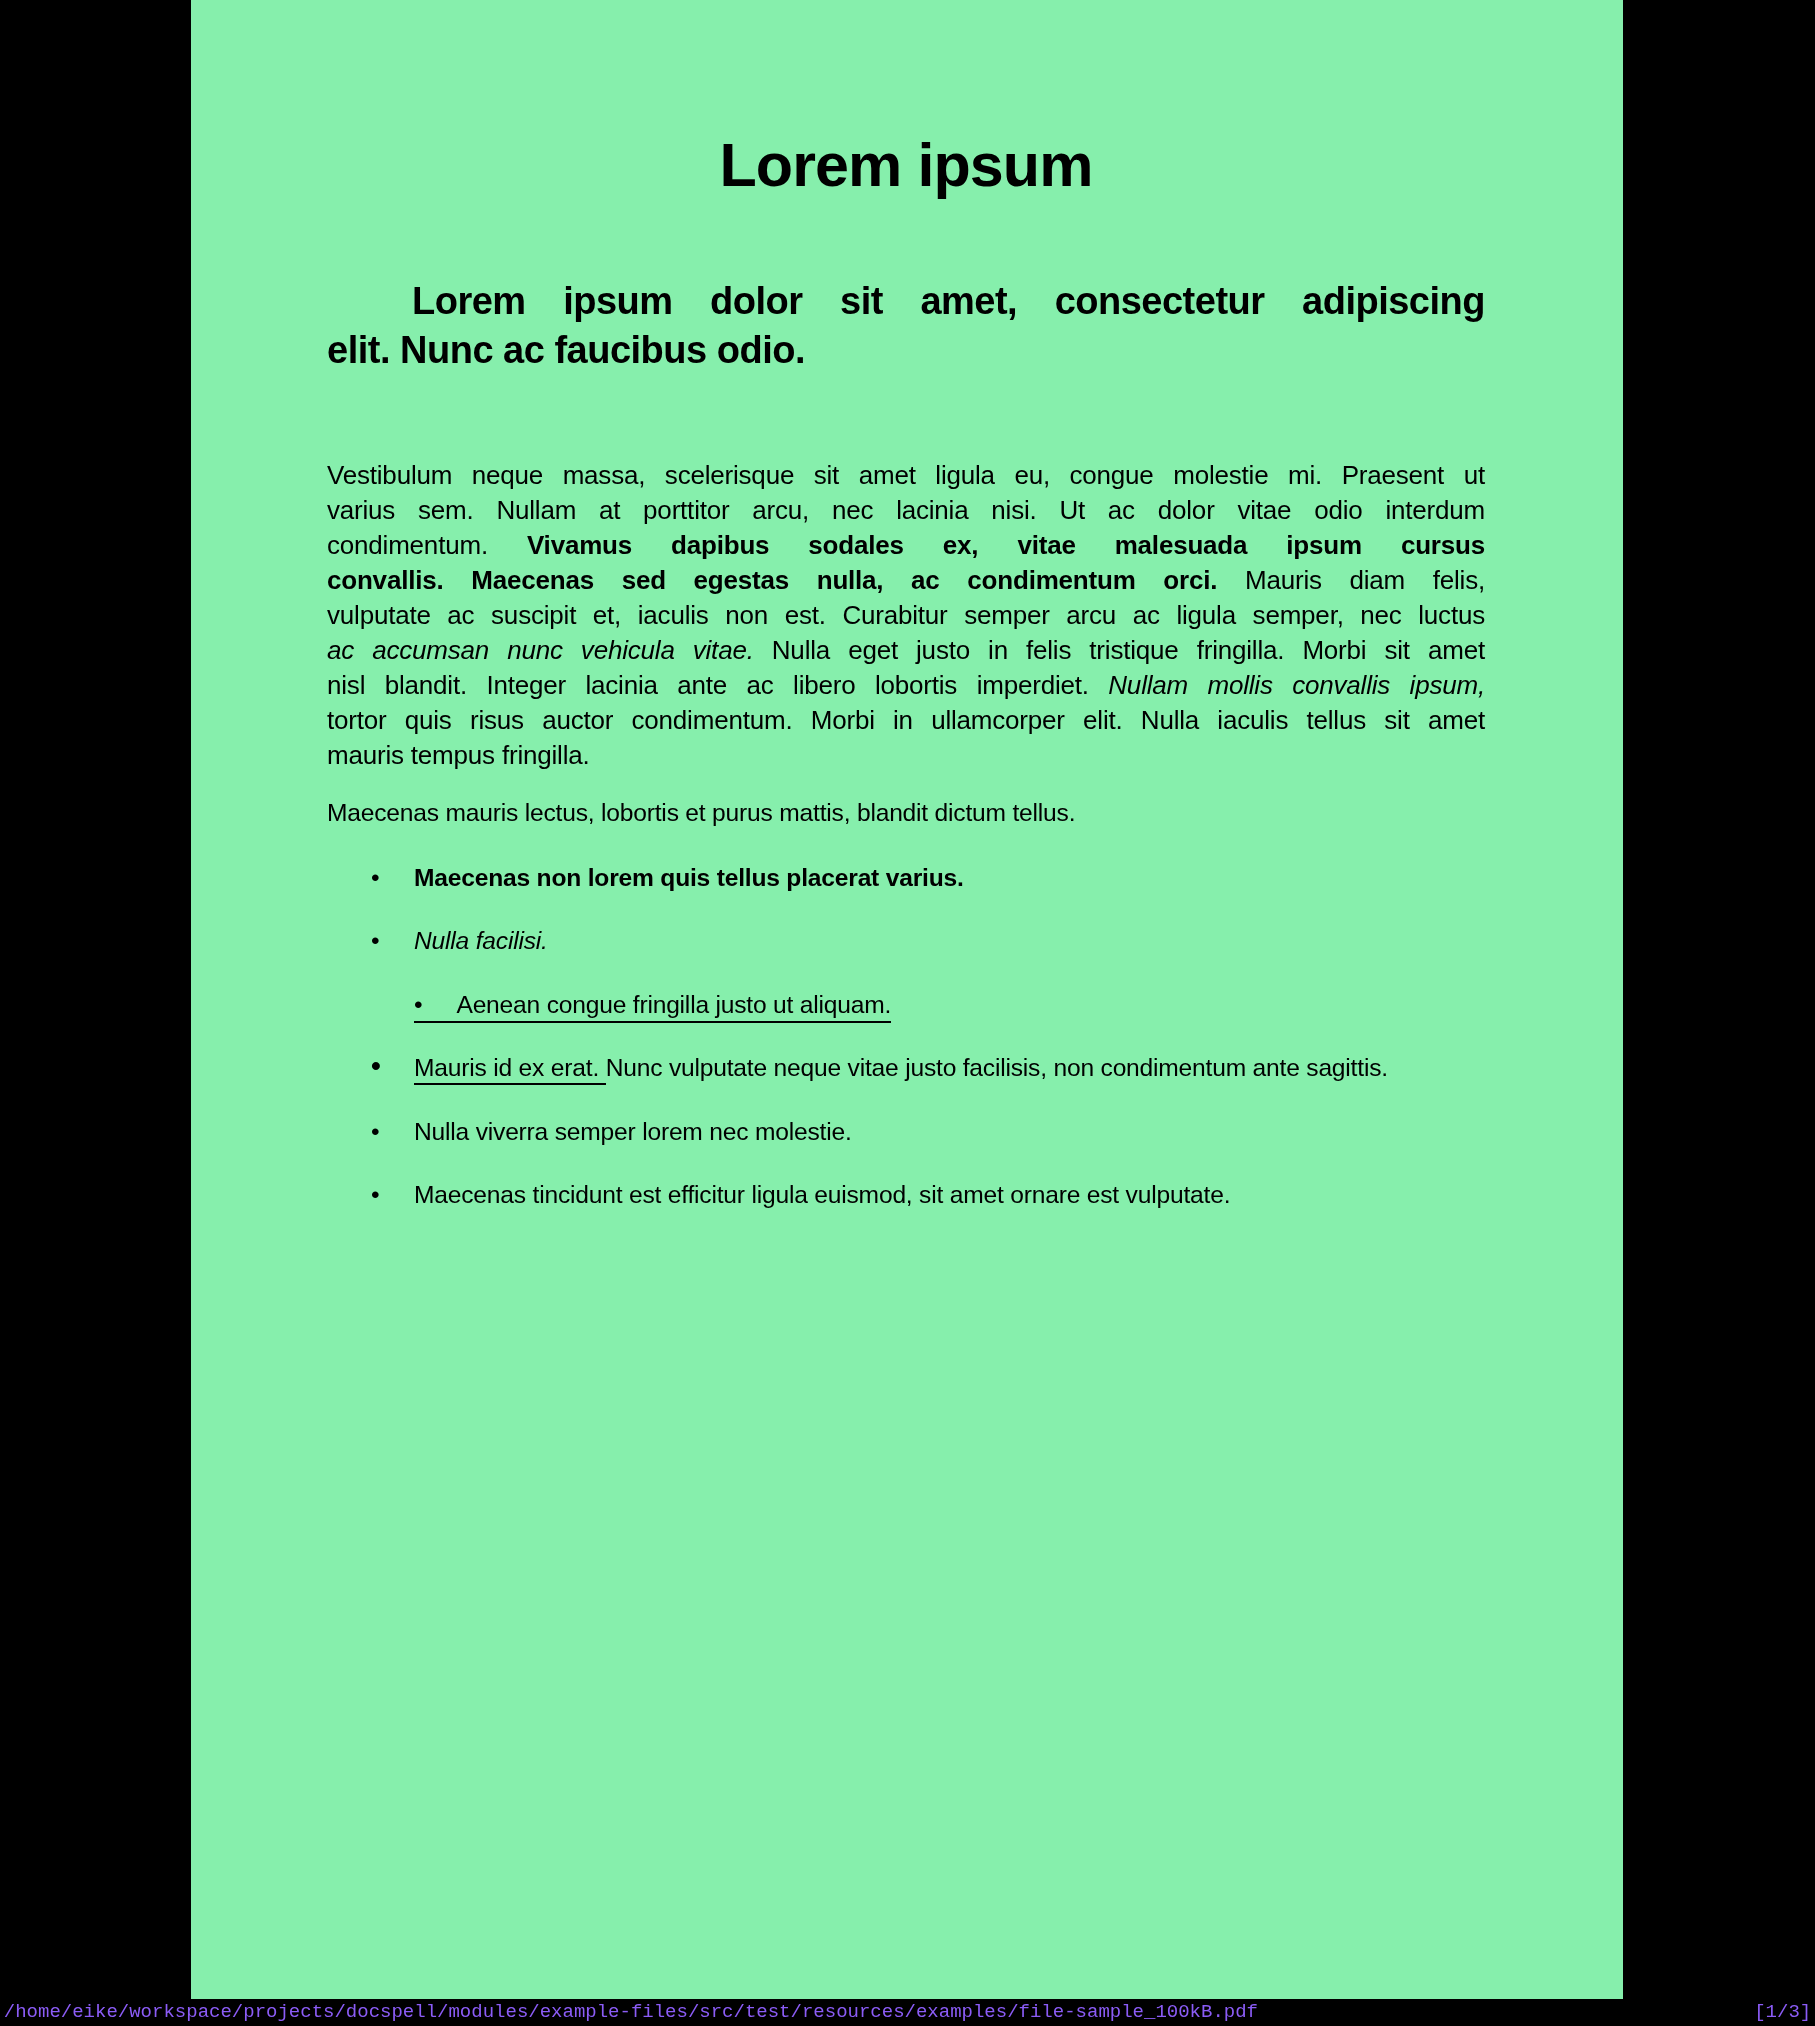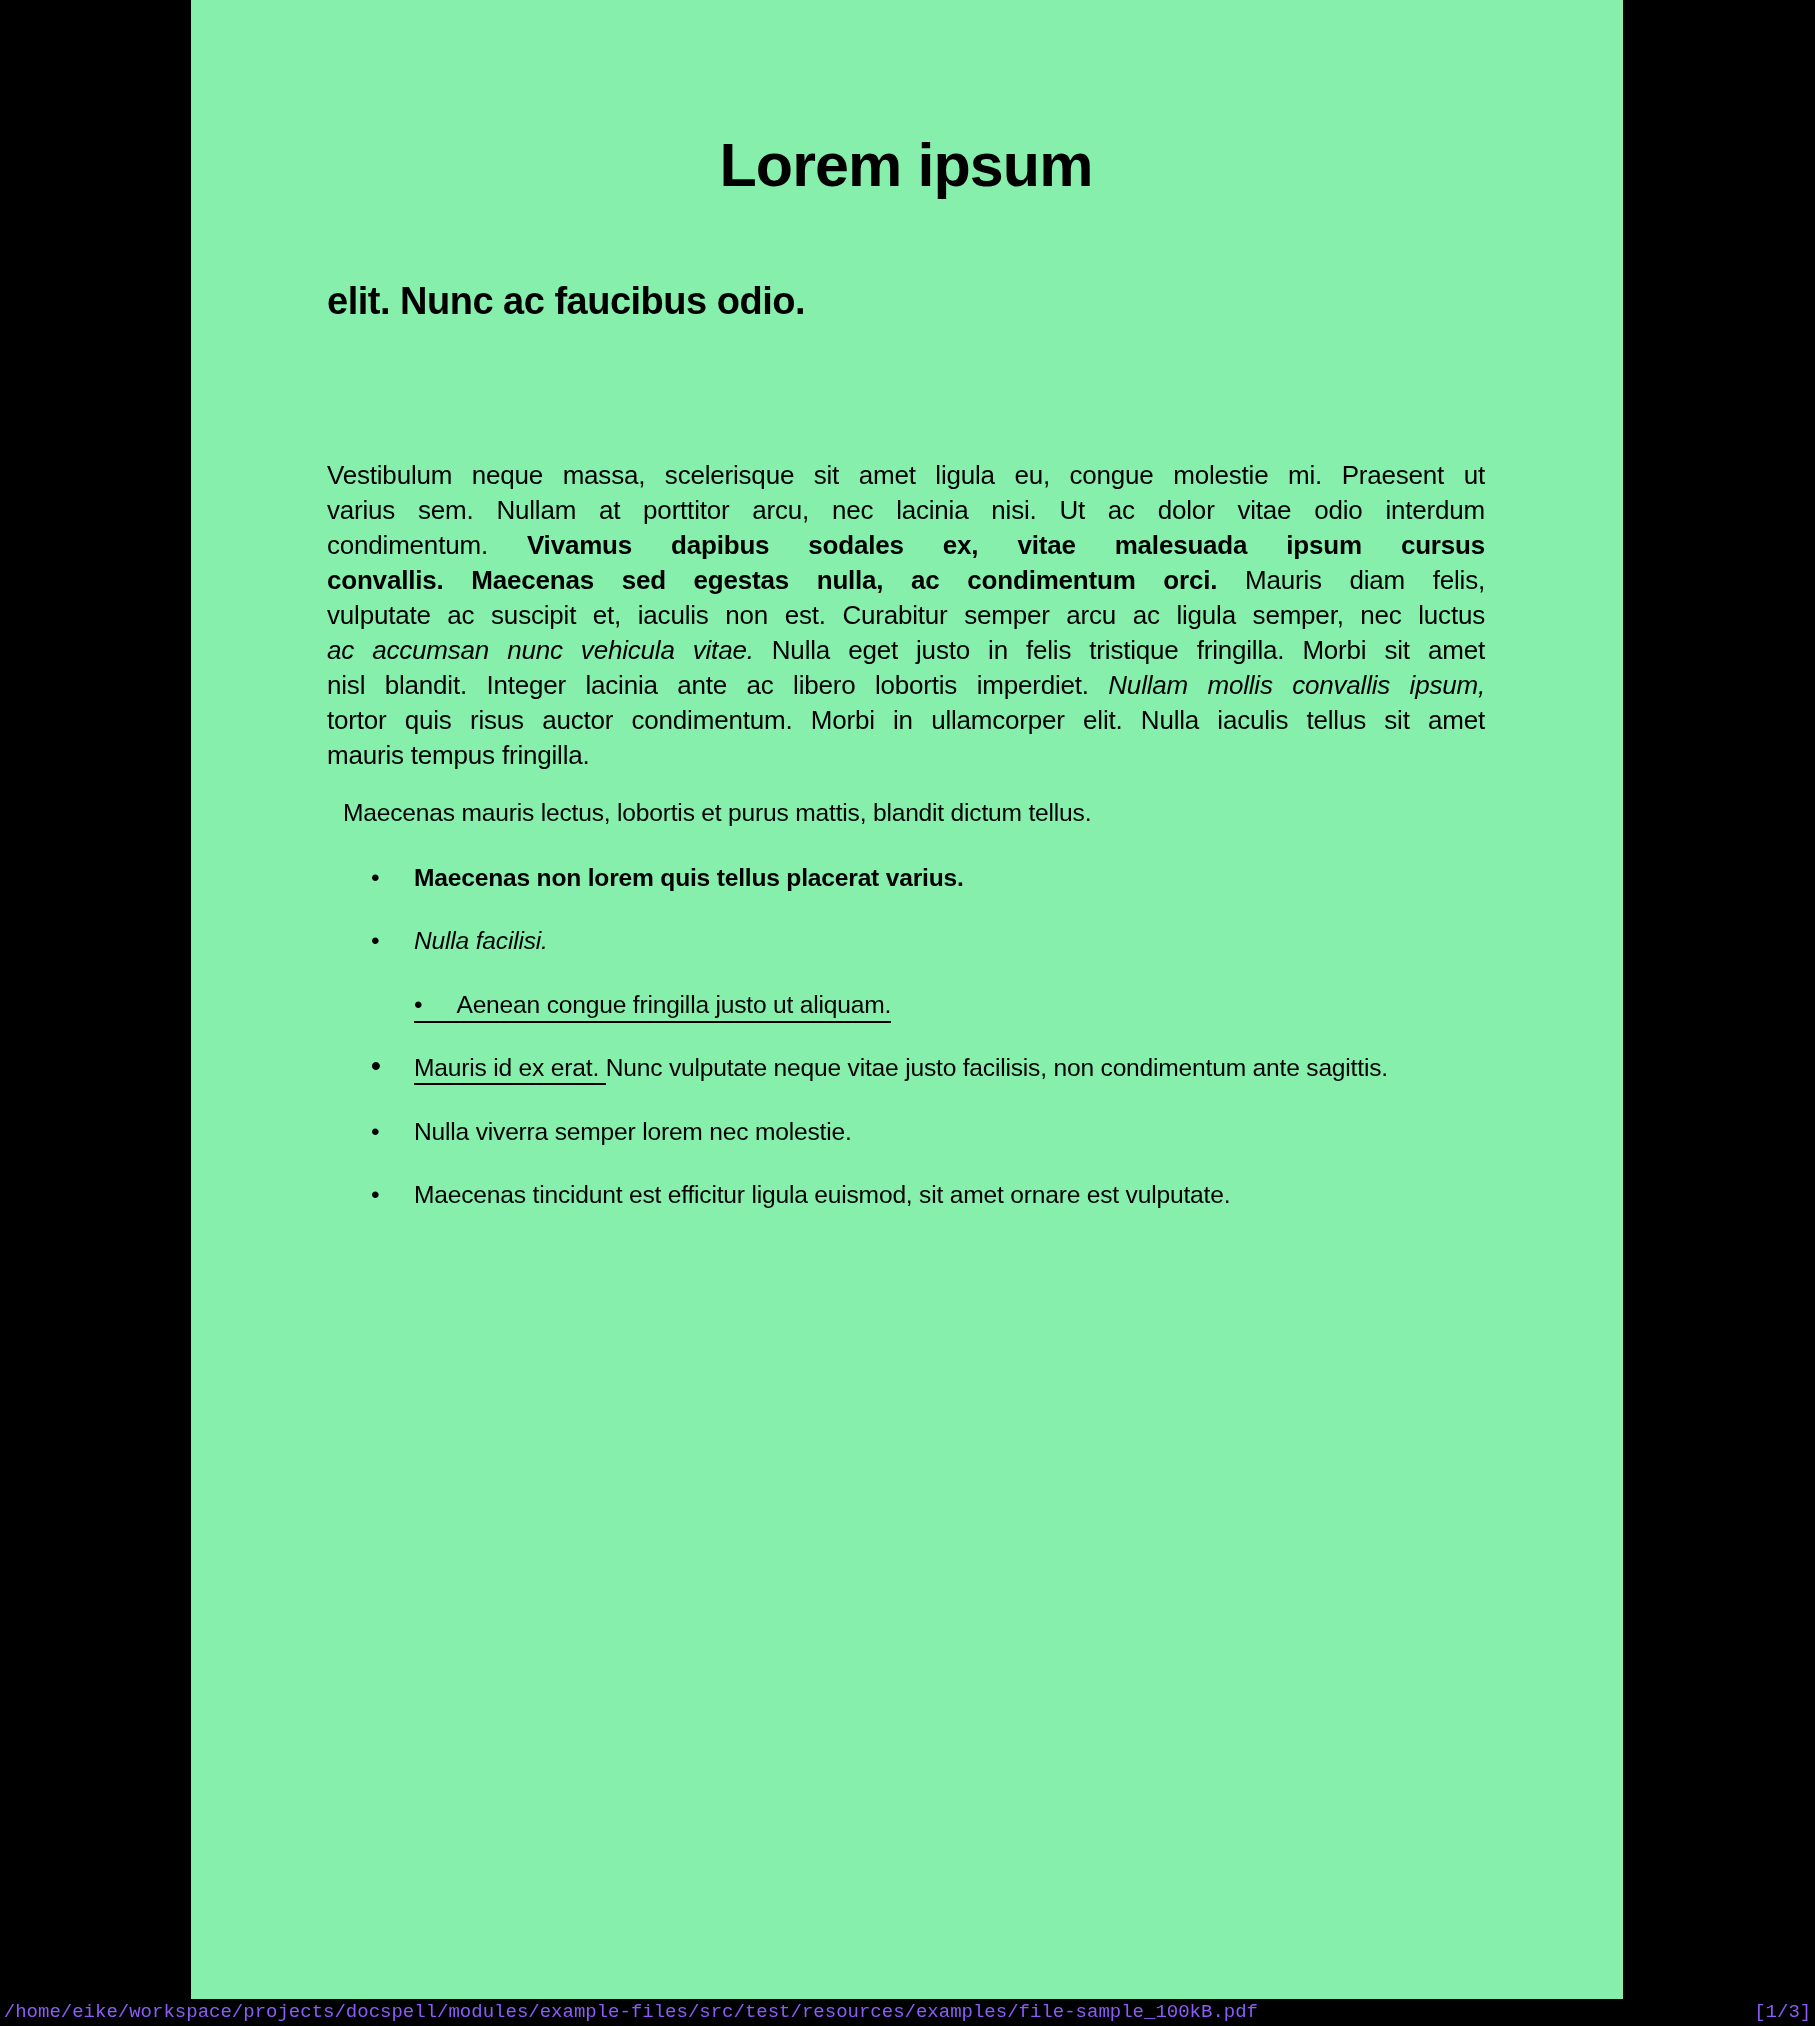--- a/index.html
+++ b/index.html
@@ -6,21 +6,21 @@
   #root{position:relative;width:1815px;height:2026px;background:#000;overflow:hidden;
         font-family:"Liberation Sans",sans-serif;}
   #pdf-page{position:absolute;left:191px;top:0;width:1432px;height:1999px;background:#86efac;color:#000;}
   #content{position:absolute;left:136px;top:0;width:1158px;}
   .doc-title{position:absolute;top:132px;left:0;width:100%;text-align:center;
              font-size:61px;font-weight:bold;line-height:66px;letter-spacing:-0.9px;}
   .heading{position:absolute;top:277px;left:0;width:100%;
            font-size:38px;font-weight:bold;line-height:49px;letter-spacing:-0.5px;}
   .para1{position:absolute;top:458px;left:0;width:100%;
          font-size:26px;line-height:35px;letter-spacing:-0.2px;}
-  .para2{position:absolute;top:795px;left:16px;width:100%;
+  .para2{position:absolute;top:795px;left:0;width:100%;
          font-size:24.6px;line-height:35px;letter-spacing:-0.2px;}
   .line{display:block;text-align:left;}
   .line.just{text-align:justify;text-align-last:justify;}
   .line.indent{text-indent:85px;}
   .b{font-weight:bold;margin-top:6px;}
   .i{font-style:italic;}
   .u{border-bottom:2.8px solid #000;padding-bottom:1.9px;}
   ul.bullets{position:absolute;top:860px;left:0;width:100%;margin:0;padding:0;list-style:none;
              font-size:24.6px;line-height:36px;letter-spacing:-0.2px;}
   ul.bullets li{position:relative;padding-left:87px;margin-bottom:27.4px;}
@@ -36,20 +36,21 @@
   #statusbar span{white-space:nowrap;}
 </style>
 </head>
 <body>
 
 <div id="root">
   <div id="pdf-page">
     <div id="content">
       <div class="doc-title">Lorem ipsum</div>
       <div class="heading">
+          <div class="line just indent"><span class="">Lorem ipsum dolor sit amet, consectetur adipiscing</span></div>
           <div class="line"><span class="">elit. Nunc ac faucibus odio.</span></div>
         </div>
       <div class="para1">
           <div class="line just"><span class="">Vestibulum neque massa, scelerisque sit amet ligula eu, congue molestie mi. Praesent ut</span></div>
           <div class="line just"><span class="">varius sem. Nullam at porttitor arcu, nec lacinia nisi. Ut ac dolor vitae odio interdum</span></div>
           <div class="line just"><span class="">condimentum. </span><span class="b ">Vivamus dapibus sodales ex, vitae malesuada ipsum cursus</span></div>
           <div class="line just"><span class="b ">convallis. Maecenas sed egestas nulla, ac condimentum orci.</span><span class=""> Mauris diam felis,</span></div>
           <div class="line just"><span class="">vulputate ac suscipit et, iaculis non est. Curabitur semper arcu ac ligula semper, nec luctus</span></div>
           <div class="line just"><span class="i ">ac accumsan nunc vehicula vitae.</span><span class=""> Nulla eget justo in felis tristique fringilla. Morbi sit amet</span></div>
           <div class="line just"><span class="">nisl blandit. Integer lacinia ante ac libero lobortis imperdiet. </span><span class="i ">Nullam mollis convallis ipsum,</span></div>

